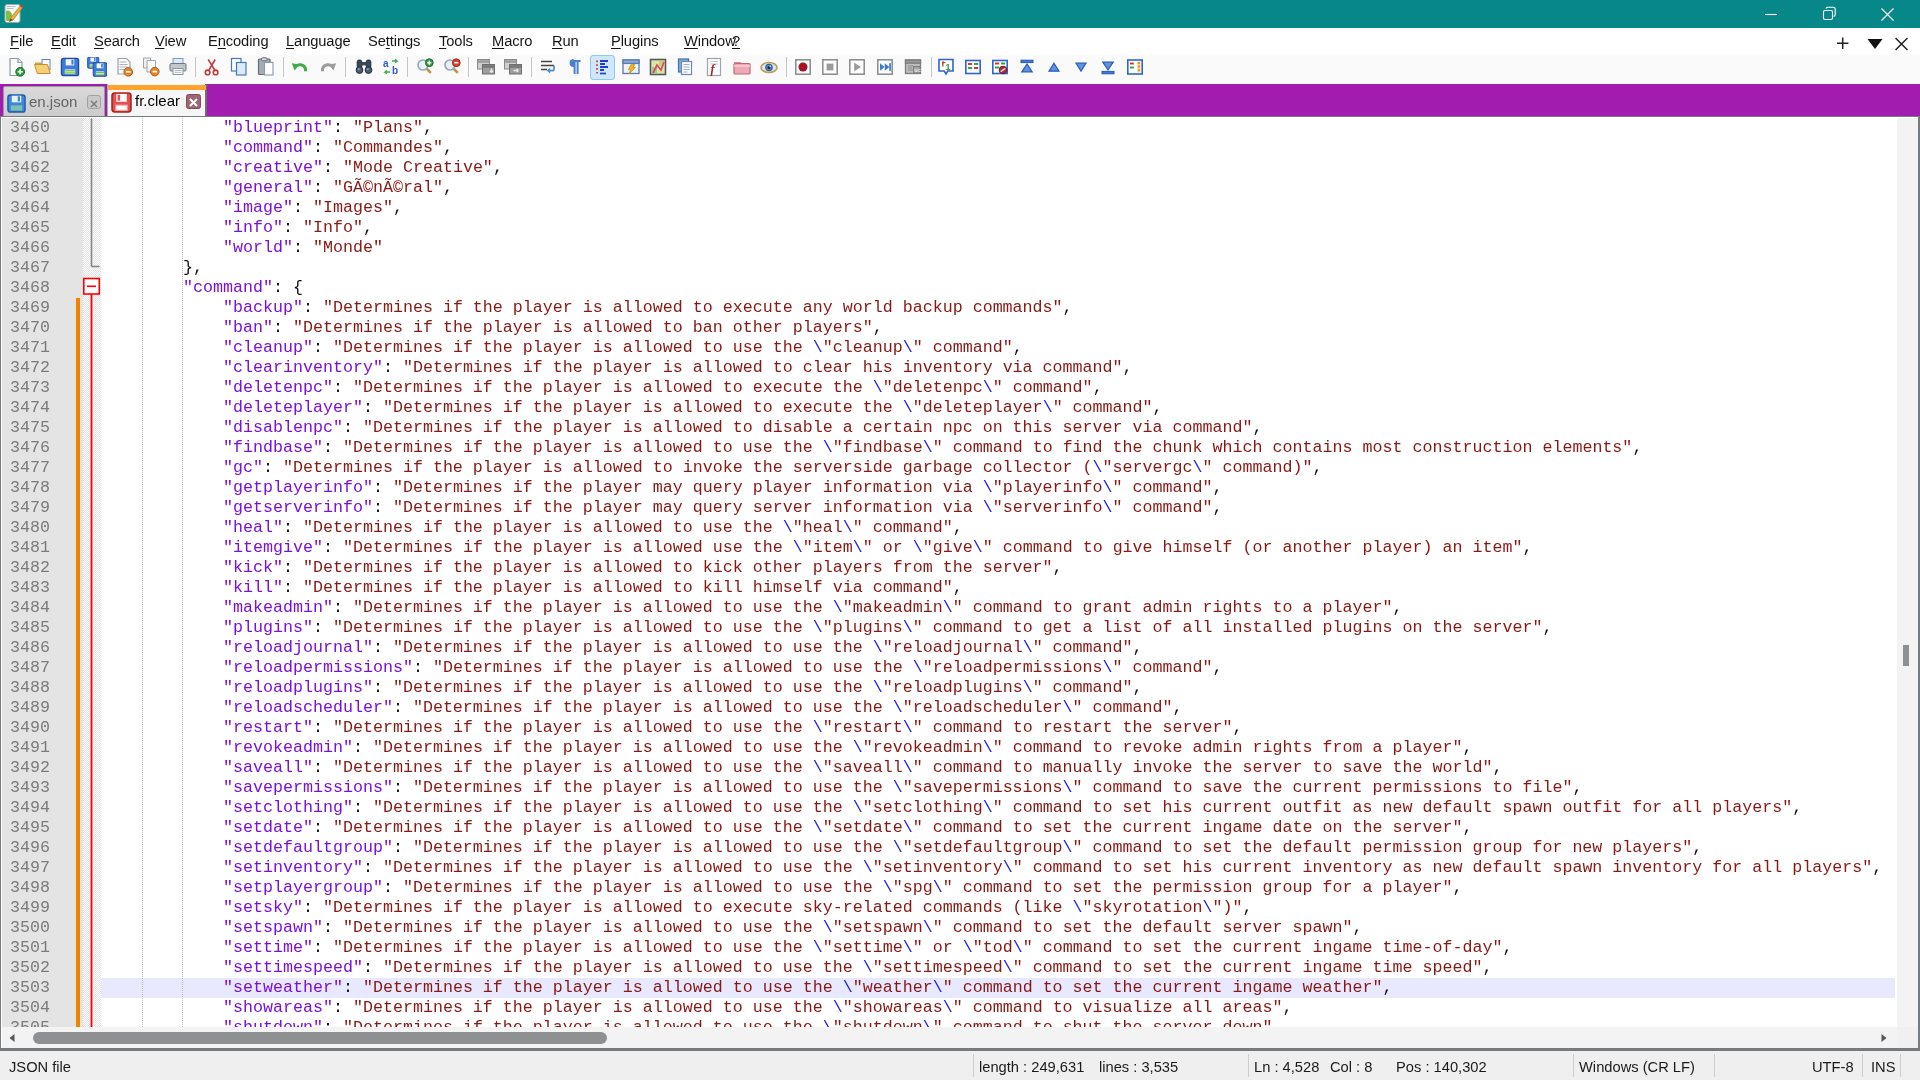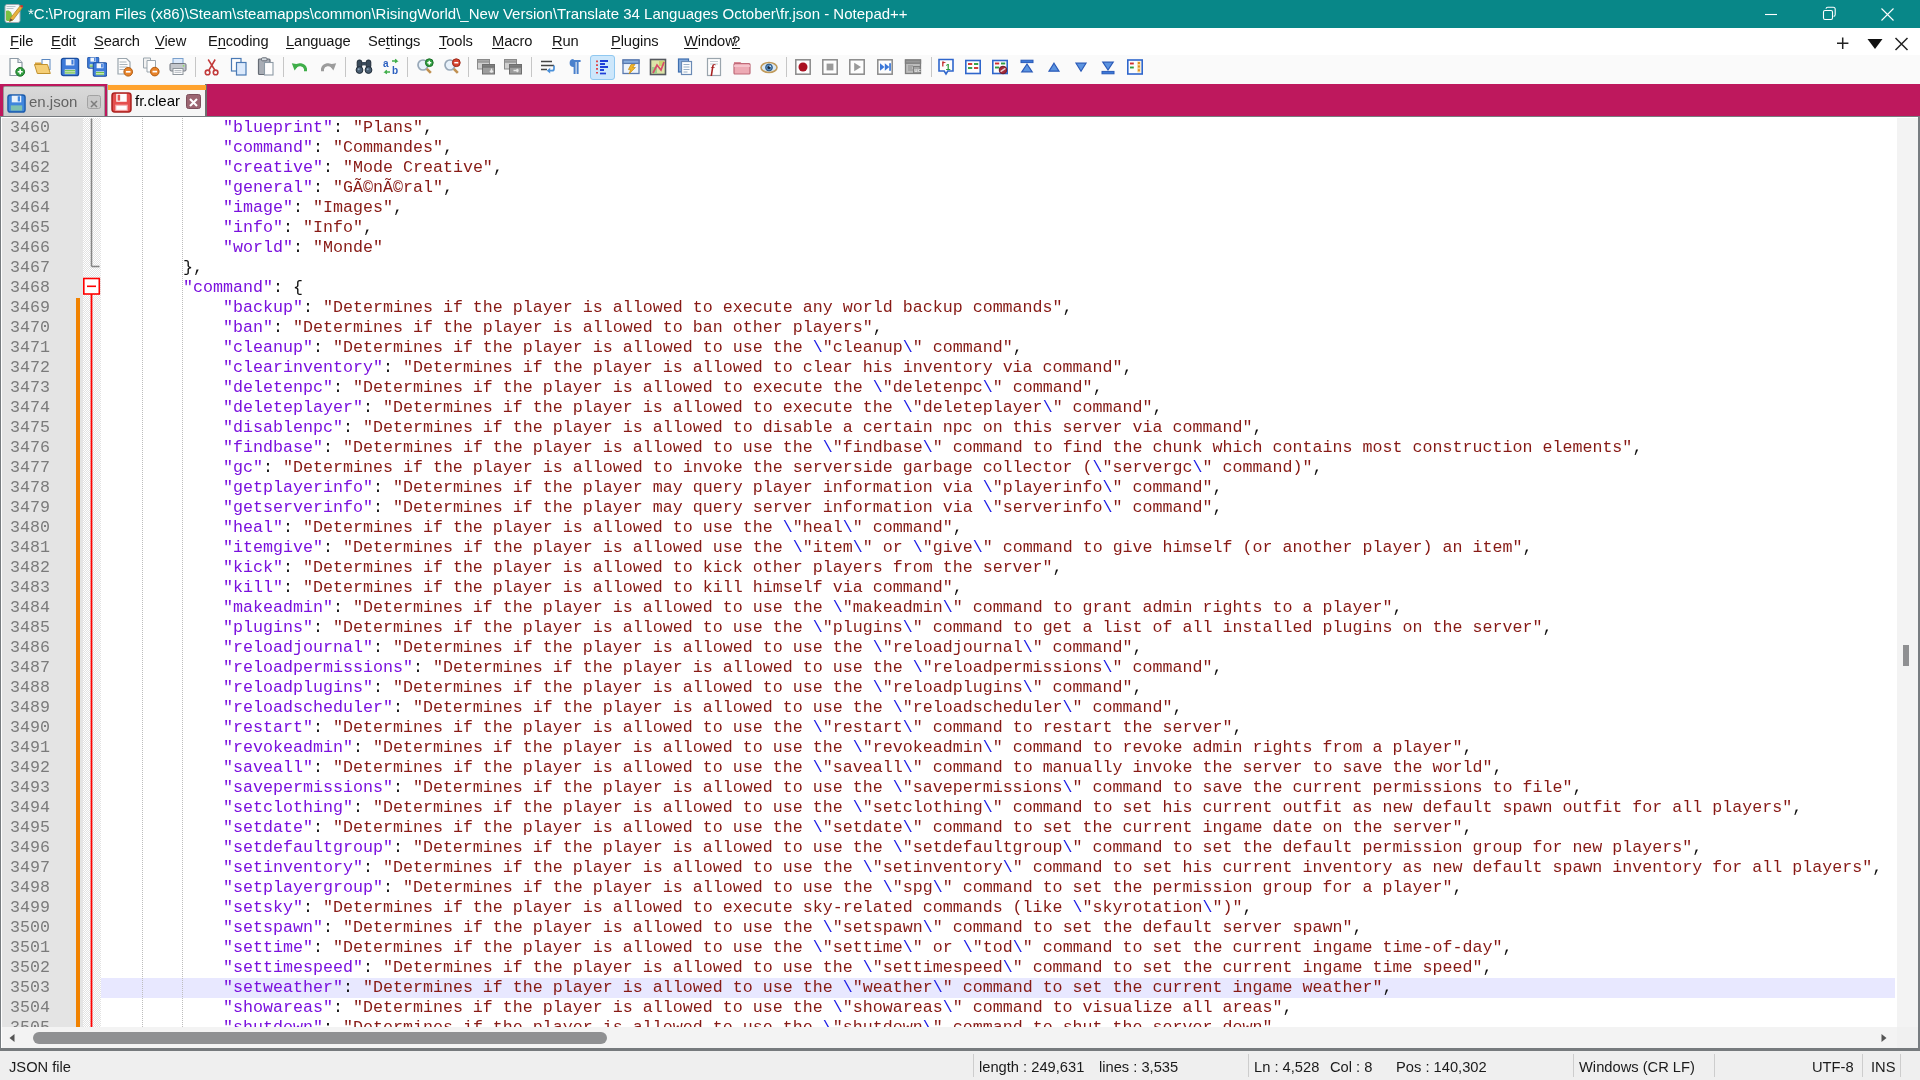--- a/index.html
+++ b/index.html
@@ -8,21 +8,21 @@
 #titletext{position:absolute;left:28px;top:4.5px;font-size:15px;letter-spacing:0px;color:#fff;white-space:pre}
 #appicon{position:absolute;left:3px;top:3px}
 .winbtn{position:absolute;top:0;width:46px;height:28px}
 #menubar{position:absolute;left:0;top:28px;width:1920px;height:27px;background:#fff}
 .mi{position:absolute;top:5px;font-size:14.7px;color:#151515;letter-spacing:-0.1px}
 .mi u{text-decoration-thickness:1px;text-underline-offset:2px}
 #toolbar{position:absolute;left:0;top:55px;width:1920px;height:29px;background:#fafafa}
 .ti{position:absolute;top:2px;width:20px;height:20px}
 .sep{position:absolute;top:2px;width:1px;height:20px;background:#c6c6c6}
 .selbox{position:absolute;top:-0.5px;width:25px;height:25px;background:#cde7fb;border:1px solid #90c8f0;border-radius:3px}
-#tabbar{position:absolute;left:0;top:84px;width:1920px;height:32px;background:#be185d}
+#tabbar{position:absolute;left:0;top:84px;width:1920px;height:32px;background:#a21caf}
 #tab1{position:absolute;left:3px;top:2px;width:102px;height:30px;background:linear-gradient(#d9d9d9,#cccccc);border:1px solid #9a9a9a;border-bottom:none;border-radius:2px 2px 0 0}
 #tab2{position:absolute;left:107px;top:0;width:100px;height:32px;background:#f6f6f6;border-left:1px solid #aaa;border-right:2px solid #6e6e6e;}
 #tab2orange{position:absolute;left:0;top:0.5px;width:98px;height:5.5px;background:#ffa32e}
 .tabtxt{position:absolute;font-size:15px}
 .closebox{position:absolute;border-radius:2.5px}
 #editorborder{position:absolute;left:0;top:116px;width:1920px;height:934.5px;border:1.5px solid #777c80;border-bottom:none;background:#fff}
 #nummargin{position:absolute;left:1.5px;top:117.5px;width:81px;height:909.5px;background:#e4e4e4}
 #foldmargin{position:absolute;left:82.5px;top:117.5px;width:18.5px;height:909.5px;background:repeating-conic-gradient(#ffffff 0% 25%,#e2e2e2 0% 50%) 0 0/2px 2px}
 #nums{position:absolute;left:0px;top:0;width:50px;text-align:right;color:#7b7b7b}
 #code,#nums{font-family:"Liberation Mono",monospace;font-size:16.66px;line-height:20px;white-space:pre}
@@ -49,21 +49,20 @@
 
 <div id="titlebar">
 <div id="appicon"><svg width="22" height="22" viewBox="0 0 22 22">
 <rect x="2" y="1.5" width="15" height="18" rx="2" fill="#f6f8f8" stroke="#9aa8b0" stroke-width="1"></rect>
 <path d="M3 8c3-1.5 6 1 6 5v5H4a2 2 0 0 1-1-1z" fill="#7cc142"></path>
 <path d="M3.5 3.5h9M3.5 5.5h7" stroke="#b8c4ca" stroke-width="1"></path>
 <path d="M17.5 2.5L7.5 15l-1 3.5L10 17 19.5 4.5z" fill="#e8b23c" stroke="#b5852a" stroke-width="0.8"></path>
 <path d="M6.5 18.5L10 17l-2.5-1.5z" fill="#5a4a3a"></path>
 <circle cx="18.7" cy="3.2" r="1.3" fill="#cc3333"></circle>
 </svg></div>
-<div id="titletext">*C:\Program Files (x86)\Steam\steamapps\common\RisingWorld\_New Version\Translate 34 Languages October\fr.json - Notepad++</div>
 <svg class="winbtn" style="left:1748px" width="46" height="28">
       <path d="M17 14.5h12" stroke="#fff" stroke-width="1.1"></path>
     </svg>
 <svg class="winbtn" style="left:1806px" width="46" height="28">
       <rect x="17.5" y="10.5" width="9" height="9" rx="1.5" fill="none" stroke="#fff" stroke-width="1.1"></rect>
       <path d="M20 8.8 a1.8 1.8 0 0 1 1.8-1.6h5.4a2 2 0 0 1 2 2v5.4a1.8 1.8 0 0 1-1.6 1.8" fill="none" stroke="#fff" stroke-width="1.1"></path>
     </svg>
 <svg class="winbtn" style="left:1864px" width="46" height="28">
       <path d="M17.5 8.5l12 12M29.5 8.5l-12 12" stroke="#fff" stroke-width="1.1"></path>
     </svg>

